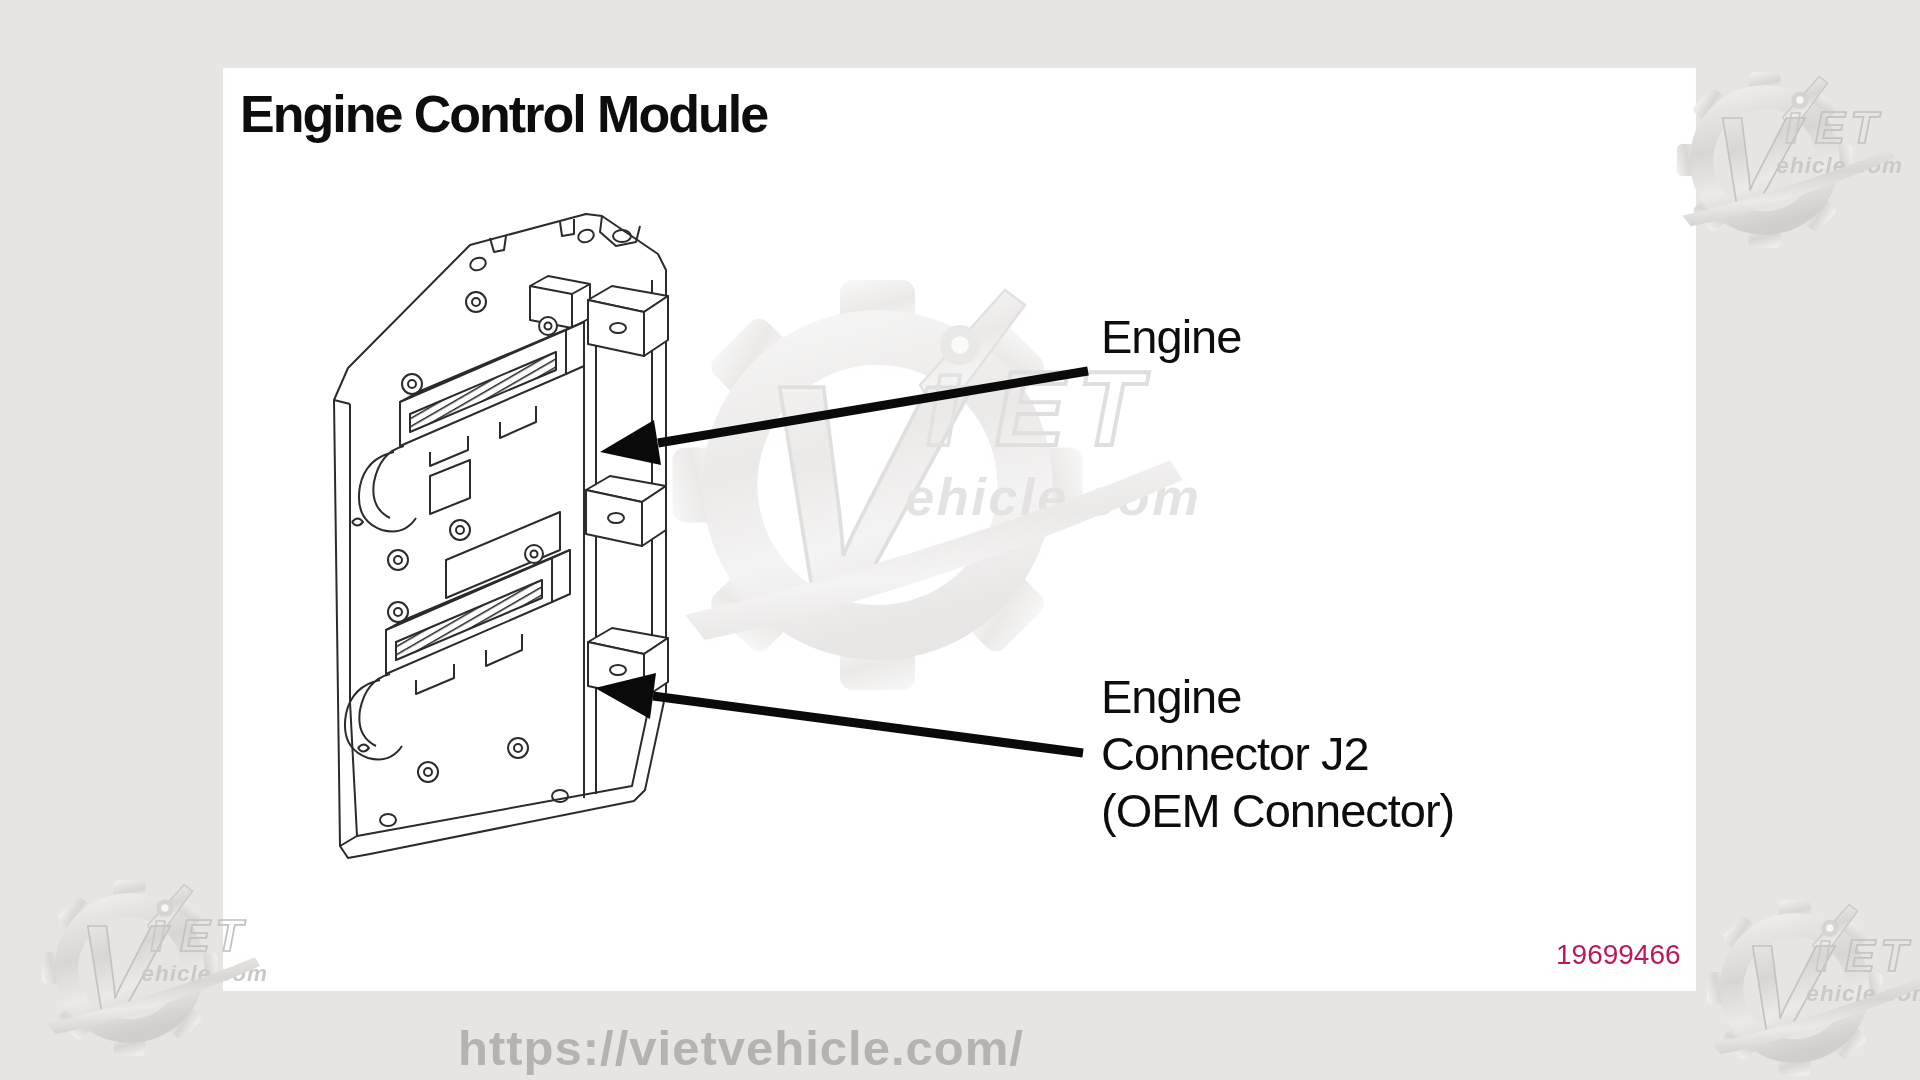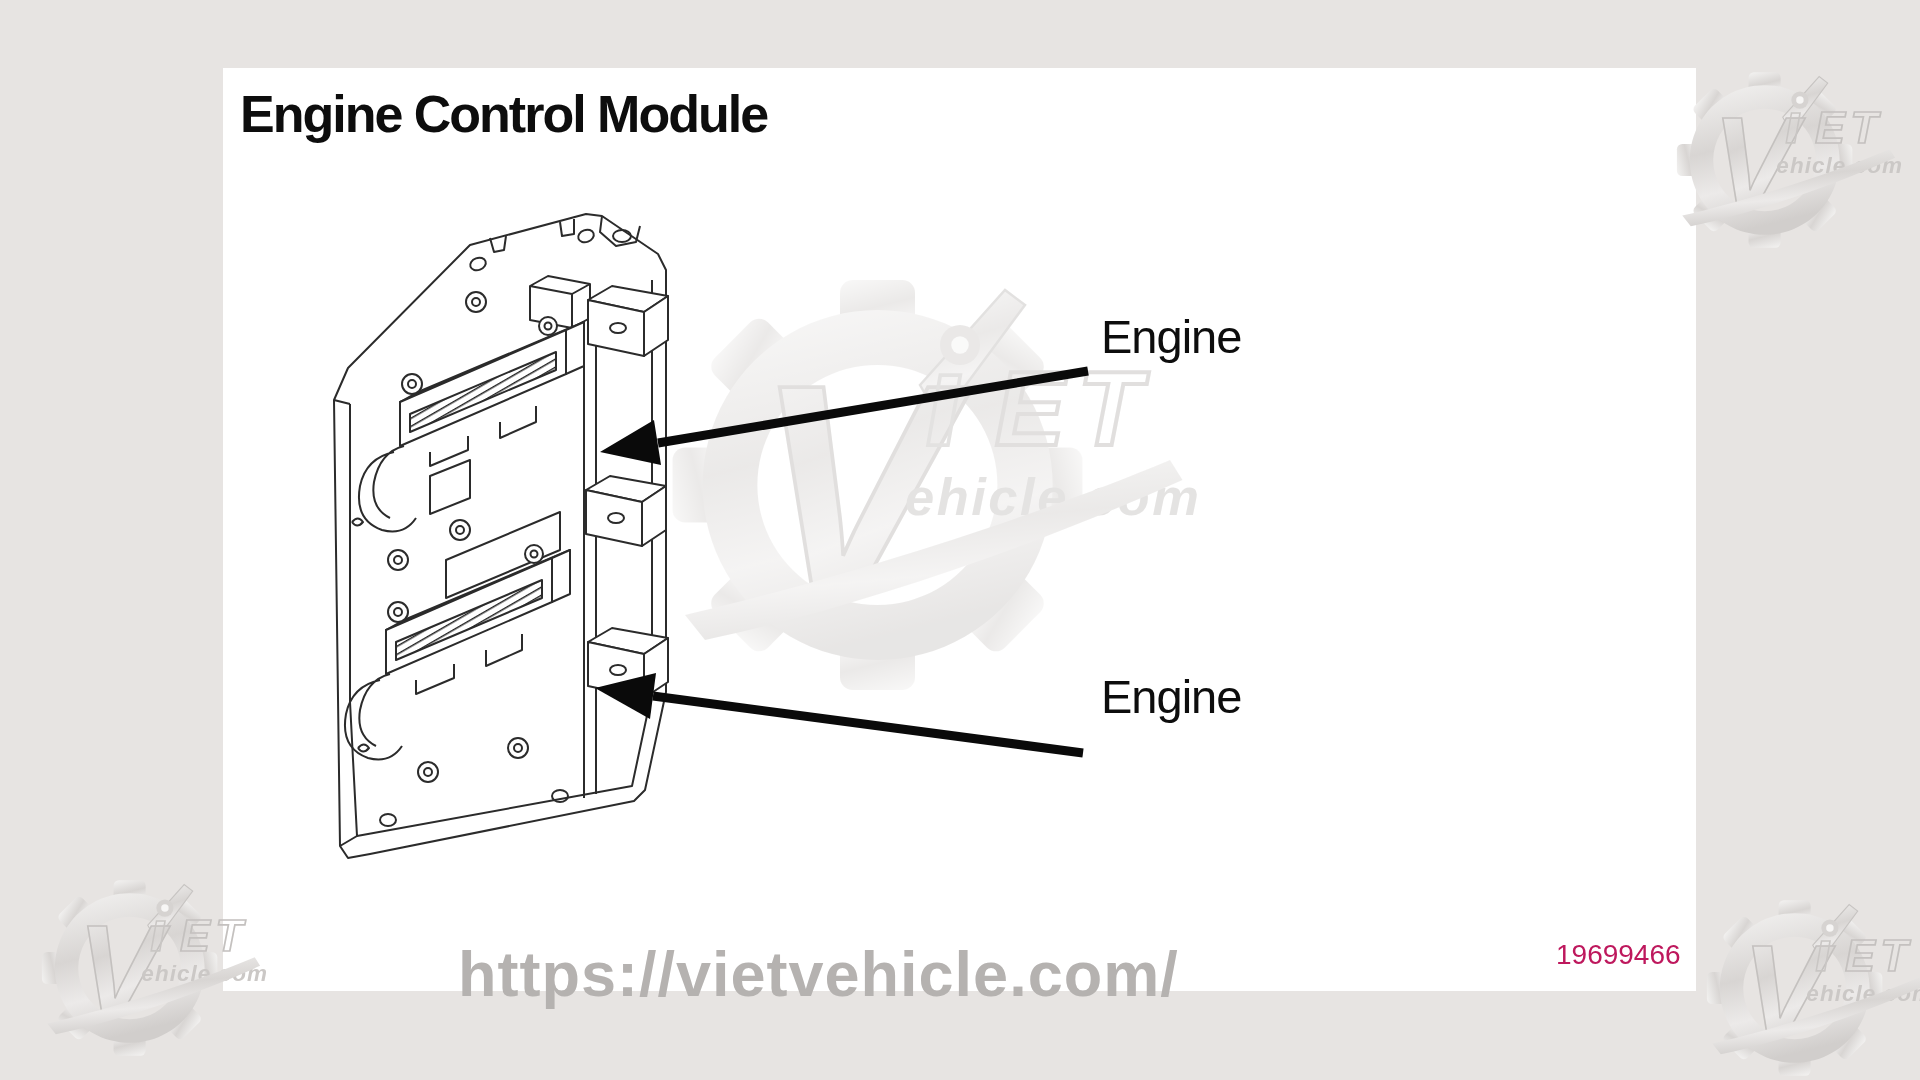--- a/index.html
+++ b/index.html
@@ -7,21 +7,21 @@
   .stage{position:absolute;left:0;top:0;width:1920px;height:1080px;}
   .panel{position:absolute;left:223px;top:68px;width:1473px;height:923px;background:#ffffff;}
   .gfx{position:absolute;left:0;top:0;width:1920px;height:1080px;pointer-events:none;}
   .fig-title{position:absolute;left:240px;top:84px;font-size:52px;font-weight:bold;
     letter-spacing:-2px;color:#0d0d0d;white-space:nowrap;}
   .callout{position:absolute;font-size:47px;font-weight:normal;line-height:57px;
     color:#0d0d0d;white-space:nowrap;letter-spacing:-1px;}
   #label-j1{left:1101px;top:308px;}
   #label-j2{left:1101px;top:668px;}
   .fig-number{position:absolute;left:1556px;top:939px;font-size:28px;color:#be185d;}
-  .url-watermark{position:absolute;left:458px;top:938px;font-size:63px;font-weight:bold;
+  .url-watermark{position:absolute;left:458px;top:1020px;font-size:49px;font-weight:bold;
     color:#b5b2b0;white-space:nowrap;letter-spacing:1px;text-align:center;}
 </style>
 </head>
 <body>
 
 <div class="stage">
 
   <div class="panel"></div>
 
   <svg class="gfx" viewBox="0 0 1920 1080" xmlns="http://www.w3.org/2000/svg">
@@ -135,18 +135,20 @@
   </svg>
 
   <div class="fig-title">Engine Control Module</div>
 
   <div class="callout" id="label-j1">
     <div>Engine</div>
   </div>
 
   <div class="callout" id="label-j2">
     <div>Engine</div>
+    <div>Connector J2</div>
+    <div>(OEM Connector)</div>
   </div>
 
   <div class="fig-number">19699466</div>
 
   <div class="url-watermark">https://vietvehicle.com/</div>
 </div>
 
 </body></html>

